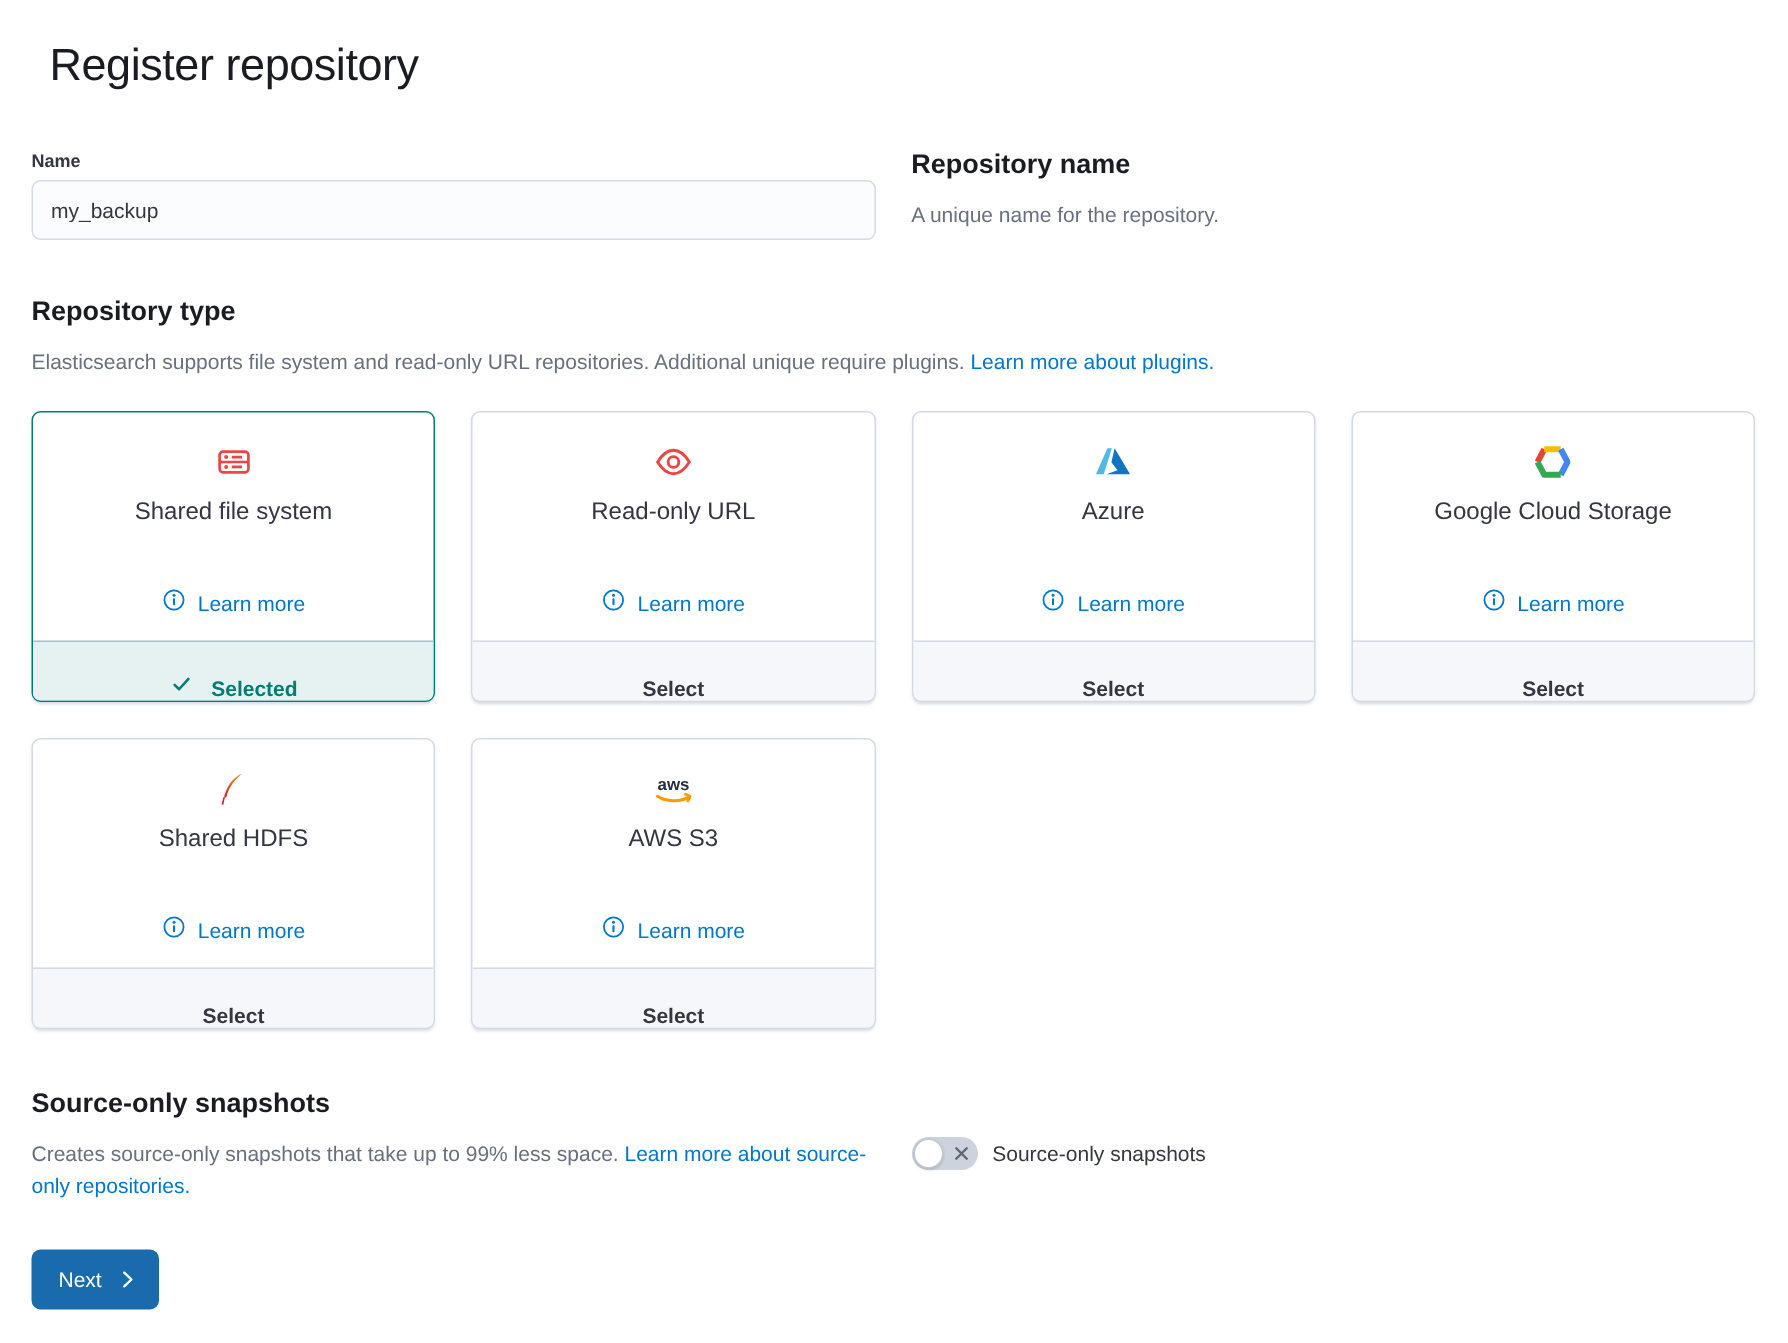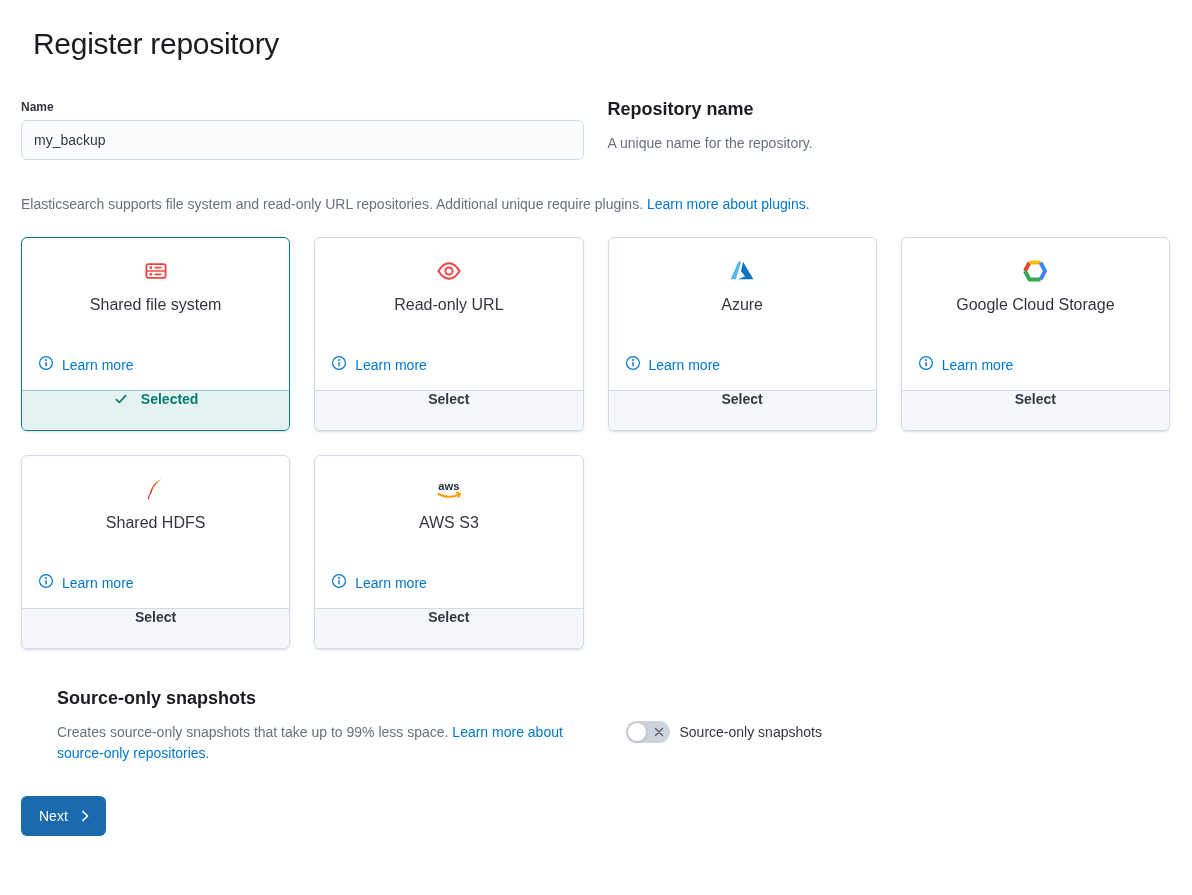--- a/index.html
+++ b/index.html
@@ -78,20 +78,21 @@
     min-height: 194px;
     box-shadow: 0 2px 2px -1px rgba(152,162,179,.3), 0 1px 5px -2px rgba(152,162,179,.3);
     cursor: pointer;
     overflow: hidden;
   }
   .card.selected { border-color: var(--selected-green, #017D73); }
   .card-body {
     flex: 1;
     display: flex;
     flex-direction: column;
+    align-items: center;
     padding: 18px 16px 16px;
   }
   .card-icon {
     height: 30px;
     display: flex;
     align-items: center;
     justify-content: center;
     margin-bottom: 10px;
     color: #ef4444;
   }
@@ -107,35 +108,35 @@
     align-items: center;
     gap: 8px;
     font-size: 14px;
     color: var(--link, #0077CC);
     text-decoration: none;
     cursor: pointer;
   }
   .card-footer {
     height: 40px;
     display: flex;
-    align-items: flex-start;
+    align-items: flex-end;
     justify-content: center;
     gap: 12px;
     background: var(--footer-bg, #F5F7FA);
     border-top: 1px solid var(--card-border, #D3DAE6);
     font-size: 14px;
     font-weight: 700;
     color: #343741;
   }
   .card.selected .card-footer {
     background: var(--selected-footer-bg, #E6F2F1);
     border-top-color: rgba(1,125,115,.35);
     color: var(--selected-green, #017D73);
   }
-  .source-section { margin-top: 36px; margin-left: 36px; }
+  .source-section { margin-top: 36px; }
   .toggle-row {
     display: flex;
     align-items: center;
     gap: 10px;
     margin-top: 36px;
   }
   .switch {
     position: relative;
     width: 44px;
     height: 22px;
@@ -194,20 +195,21 @@
       <input class="text-input" type="text" value="my_backup" style="">
     </div>
     <div>
       <h2 class="section-heading">Repository name</h2>
       <p class="desc">A unique name for the repository.</p>
     </div>
   </div>
 
   
   <div class="type-section">
+    <h2 class="section-heading">Repository type</h2>
     <p class="desc">
       <span>Elasticsearch supports file system and read-only URL repositories. Additional unique require plugins.</span>
       <a class="link">Learn more about plugins.</a>
     </p>
 
     <div class="cards">
 
       <div class="card selected">
         <div class="card-body">
           <span class="card-icon">

